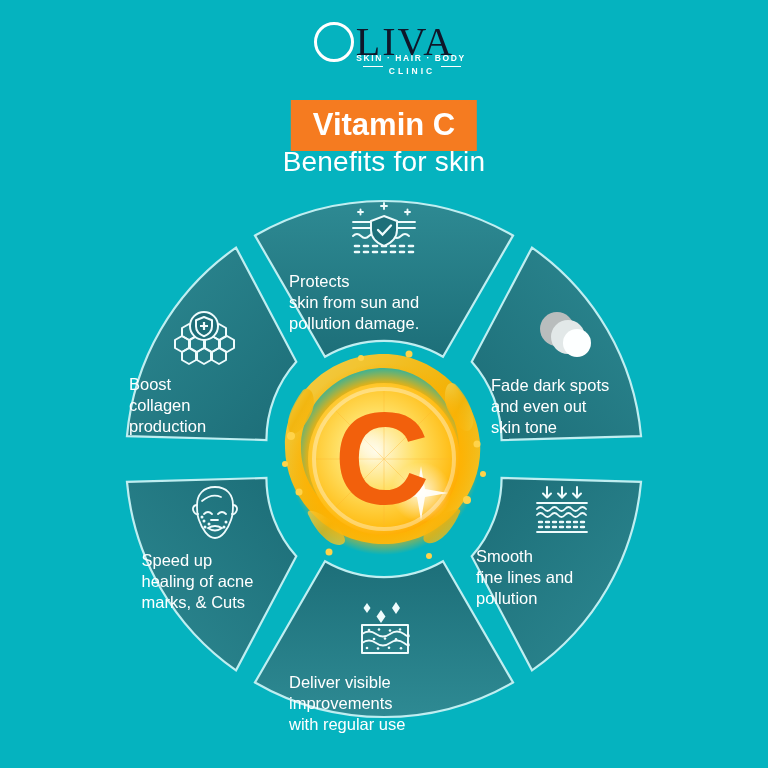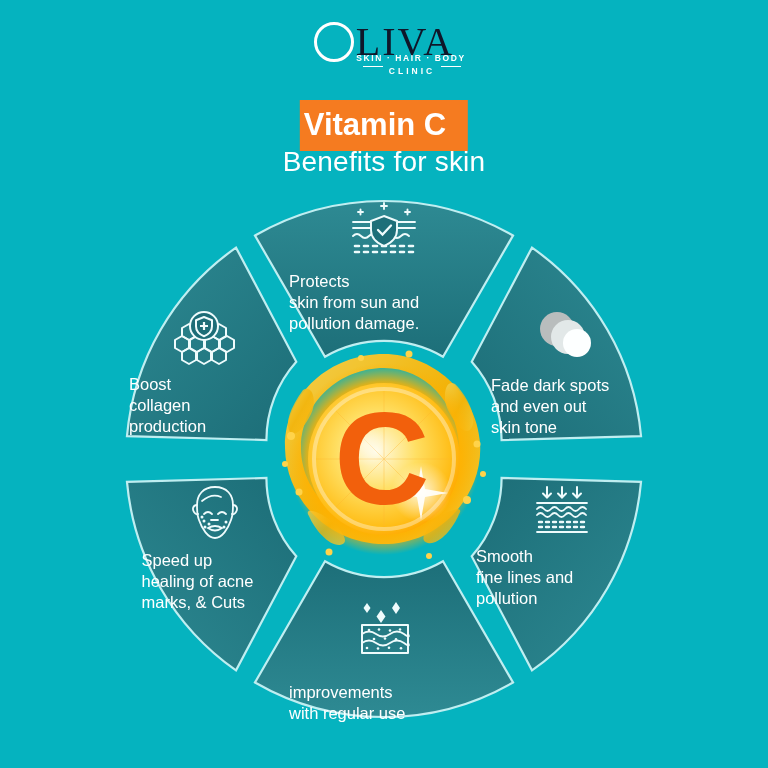--- a/index.html
+++ b/index.html
@@ -37,21 +37,21 @@
     margin-top:3px; margin-left:56px;
     display:flex; align-items:flex-start; gap:6px;
   }
   .clinic-rule{ display:block; width:20px; height:1px; background:#ffffff; }
 
   
   #title-badge{
     position:absolute; left:50%; top:100px; transform:translateX(-50%);
     background:#F57B20; color:#ffffff;
     font-size:31px; font-weight:700; line-height:1;
-    padding:9px 22px 11px 4px;
+    padding:9px 22px 11px 22px;
     white-space:nowrap;
   }
   #subtitle{
     position:absolute; left:0; right:0; top:146px;
     text-align:center; color:#ffffff;
     font-size:28px; font-weight:400; letter-spacing:.2px;
   }
 
   
   #wheel{
@@ -235,20 +235,21 @@
           <circle cx="35" cy="39.5" r="1.3"></circle>
         <circle cx="46" cy="40.3" r="1.3"></circle>
           <circle cx="17" cy="49" r="1.3"></circle>
         <circle cx="28" cy="49.5" r="1.3"></circle>
           <circle cx="39" cy="48.8" r="1.3"></circle>
         <circle cx="51" cy="49.3" r="1.3"></circle>
       </g>
     </svg>
   </div>
   <div class="seg-label" style="left:0px; top:244px;">
+    <div>Deliver visible</div>
     <div>improvements</div>
     <div>with regular use</div>
   </div>
 
   <div class="seg-icon" style="left:-169px; top:57px;">
     <svg width="62" height="60" viewBox="0 0 62 60" fill="none" stroke="#eefbfc" stroke-width="1.8" stroke-linecap="round">
       <path d="M31 3 c-12 0 -18 8 -18 18 c0 6 0 10 2 15 c3 9 9 18 16 18 c7 0 13 -9 16 -18 c2 -5 2 -9 2 -15 c0 -10 -6 -18 -18 -18 z"></path>
       <path d="M13 21 c-4 0 -5 4 -3 7 c1.5 2.5 3.5 2.5 4 2"></path>
       <path d="M49 21 c4 0 5 4 3 7 c-1.5 2.5 -3.5 2.5 -4 2"></path>
       <path d="M18 17 c6 -5 12 -7 19 -4"></path>

